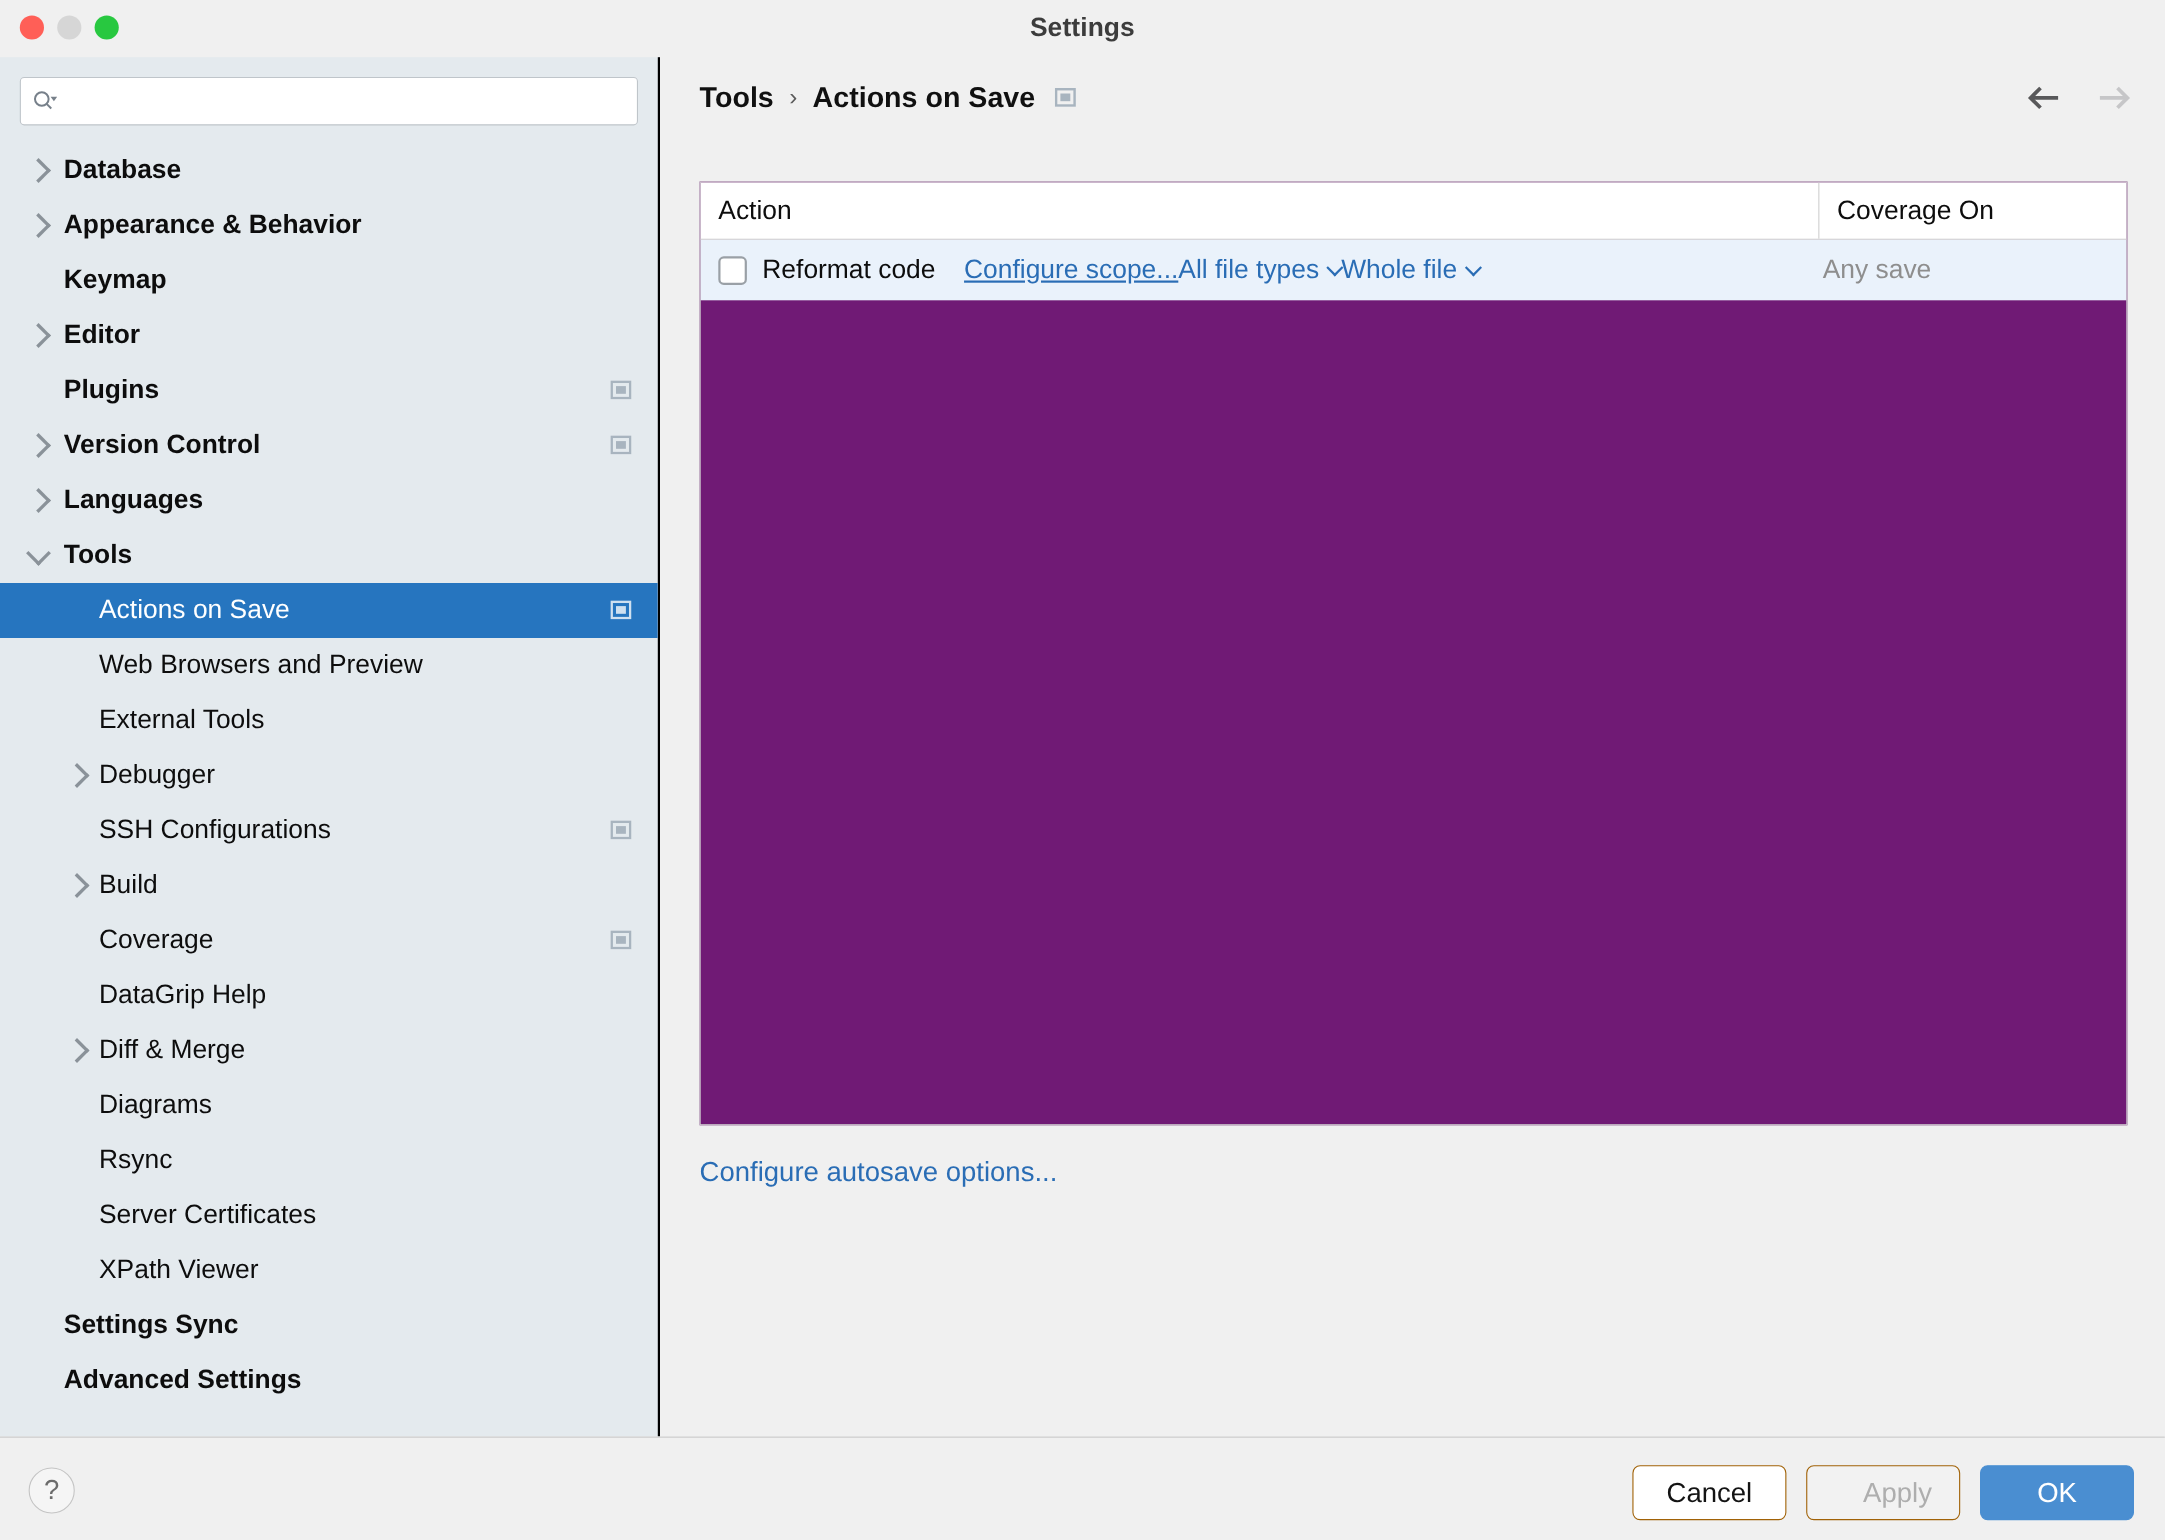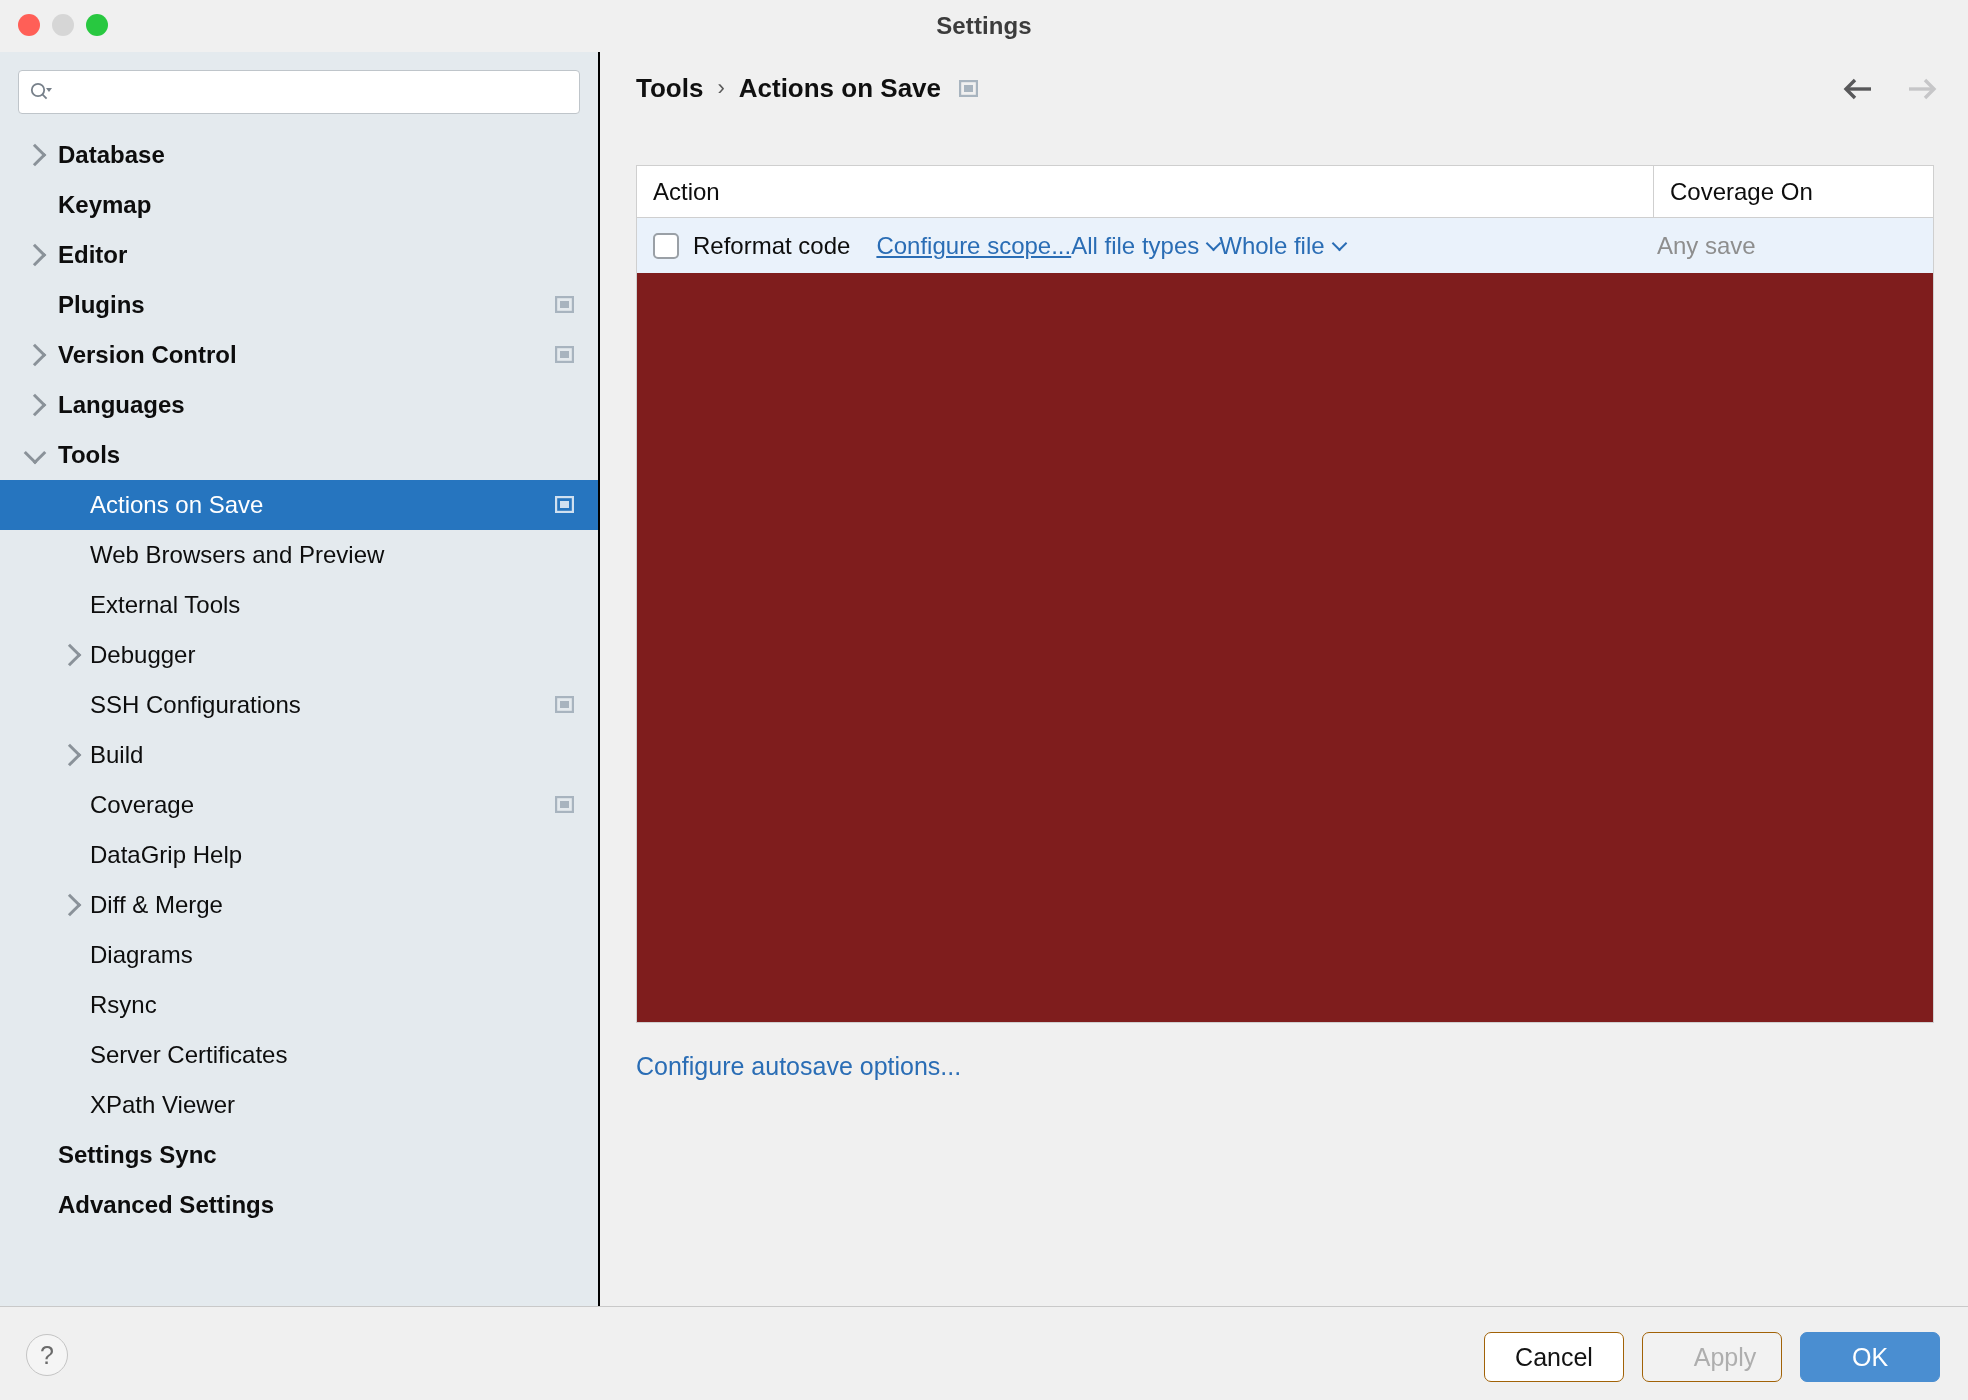--- a/index.html
+++ b/index.html
@@ -89,21 +89,21 @@
   .nav-arrows {
     position: absolute; right: 30px; top: 22px;
     display: flex; align-items: center; gap: 28px;
   }
   .nav-btn { width: 34px; height: 30px; display:block; cursor: default; }
 
   
   .table {
     position: absolute; left: 34px; top: 113px;
     width: 1298px; height: 858px;
-    background: #7f1d1d;
+    background: #701a75;
     border: 1px solid #cfcfcf;
   }
   .thead {
     height: 52px; display: flex; border-bottom: 1px solid #cfcfcf;
     background: #ffffff;
   }
   .th {
     font-size: 24px; color: #0d0d0d; display: flex; align-items: center;
     padding-left: 16px;
   }
@@ -186,20 +186,24 @@
         <line x1="13.4" y1="14.4" x2="17.6" y2="18.6" stroke="#77808a" stroke-width="1.8"></line>
         <polygon points="17,8 23,8 20,12" fill="#77808a"></polygon>
       </svg>
       <input class="search-input" type="text" value="" placeholder="" style="">
     </div>
   </div>
   <div class="tree" id="tree">
       <div class="tree-row lvl1 bold">
         <i class="arrow right"></i>
         <span class="tree-label">Database</span>
+      </div>
+      <div class="tree-row lvl1 bold">
+        <i class="arrow right"></i>
+        <span class="tree-label">Appearance &amp; Behavior</span>
       </div>
       <div class="tree-row lvl1 bold">
         <span class="tree-label">Keymap</span>
       </div>
       <div class="tree-row lvl1 bold">
         <i class="arrow right"></i>
         <span class="tree-label">Editor</span>
       </div>
       <div class="tree-row lvl1 bold">
         <span class="tree-label">Plugins</span>

